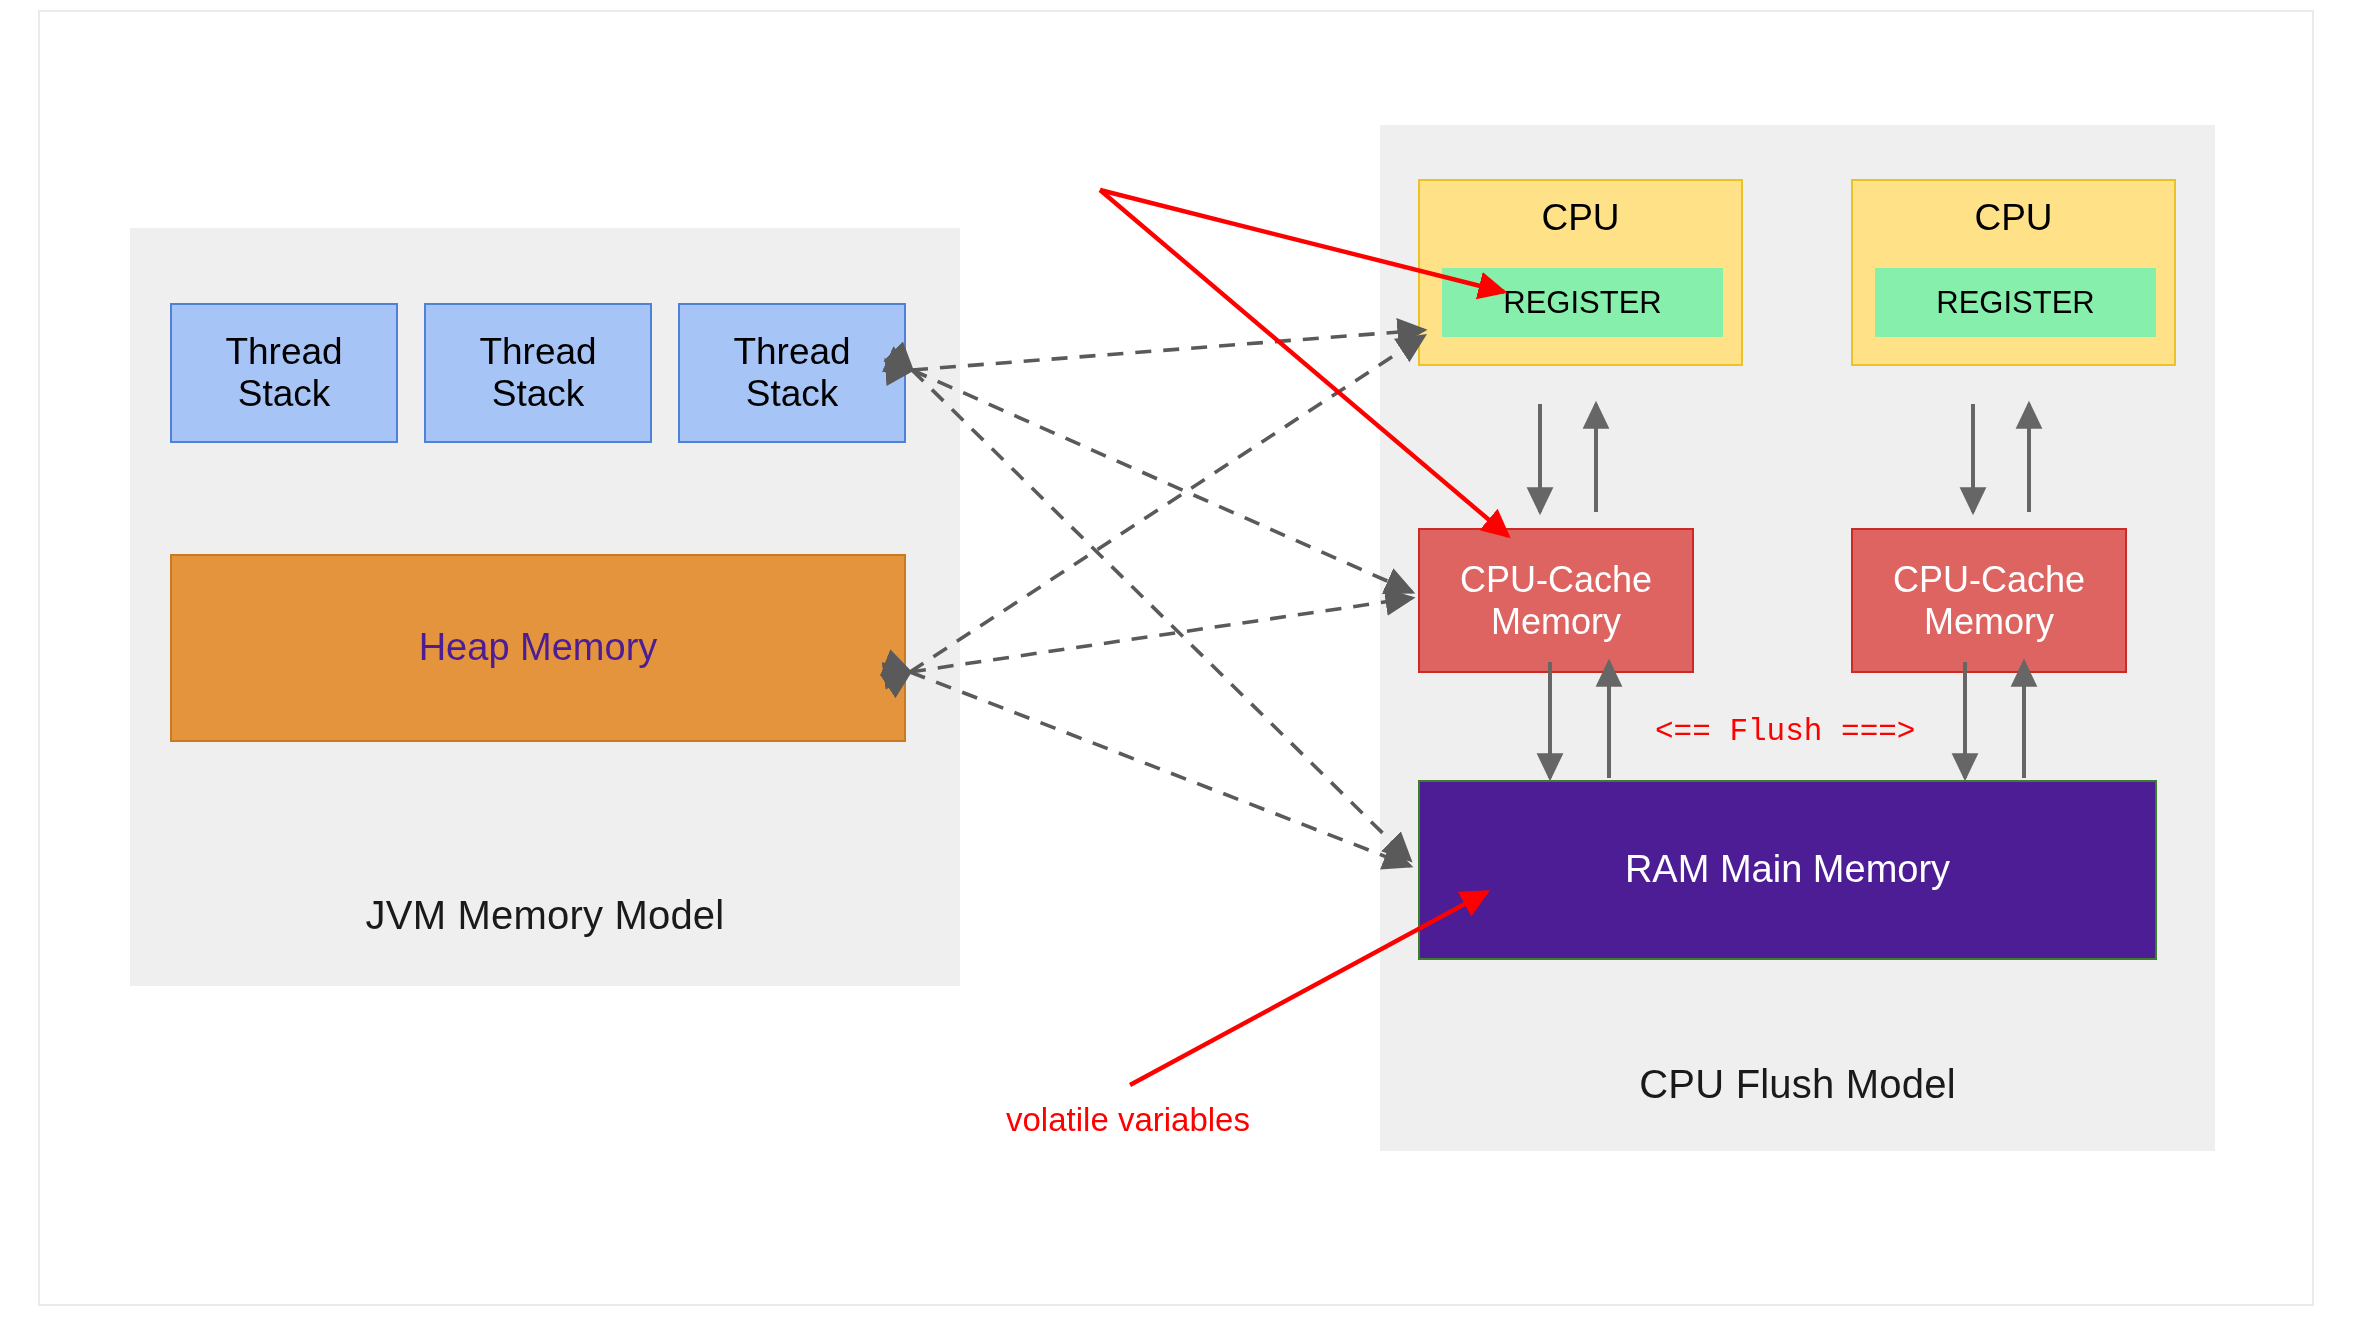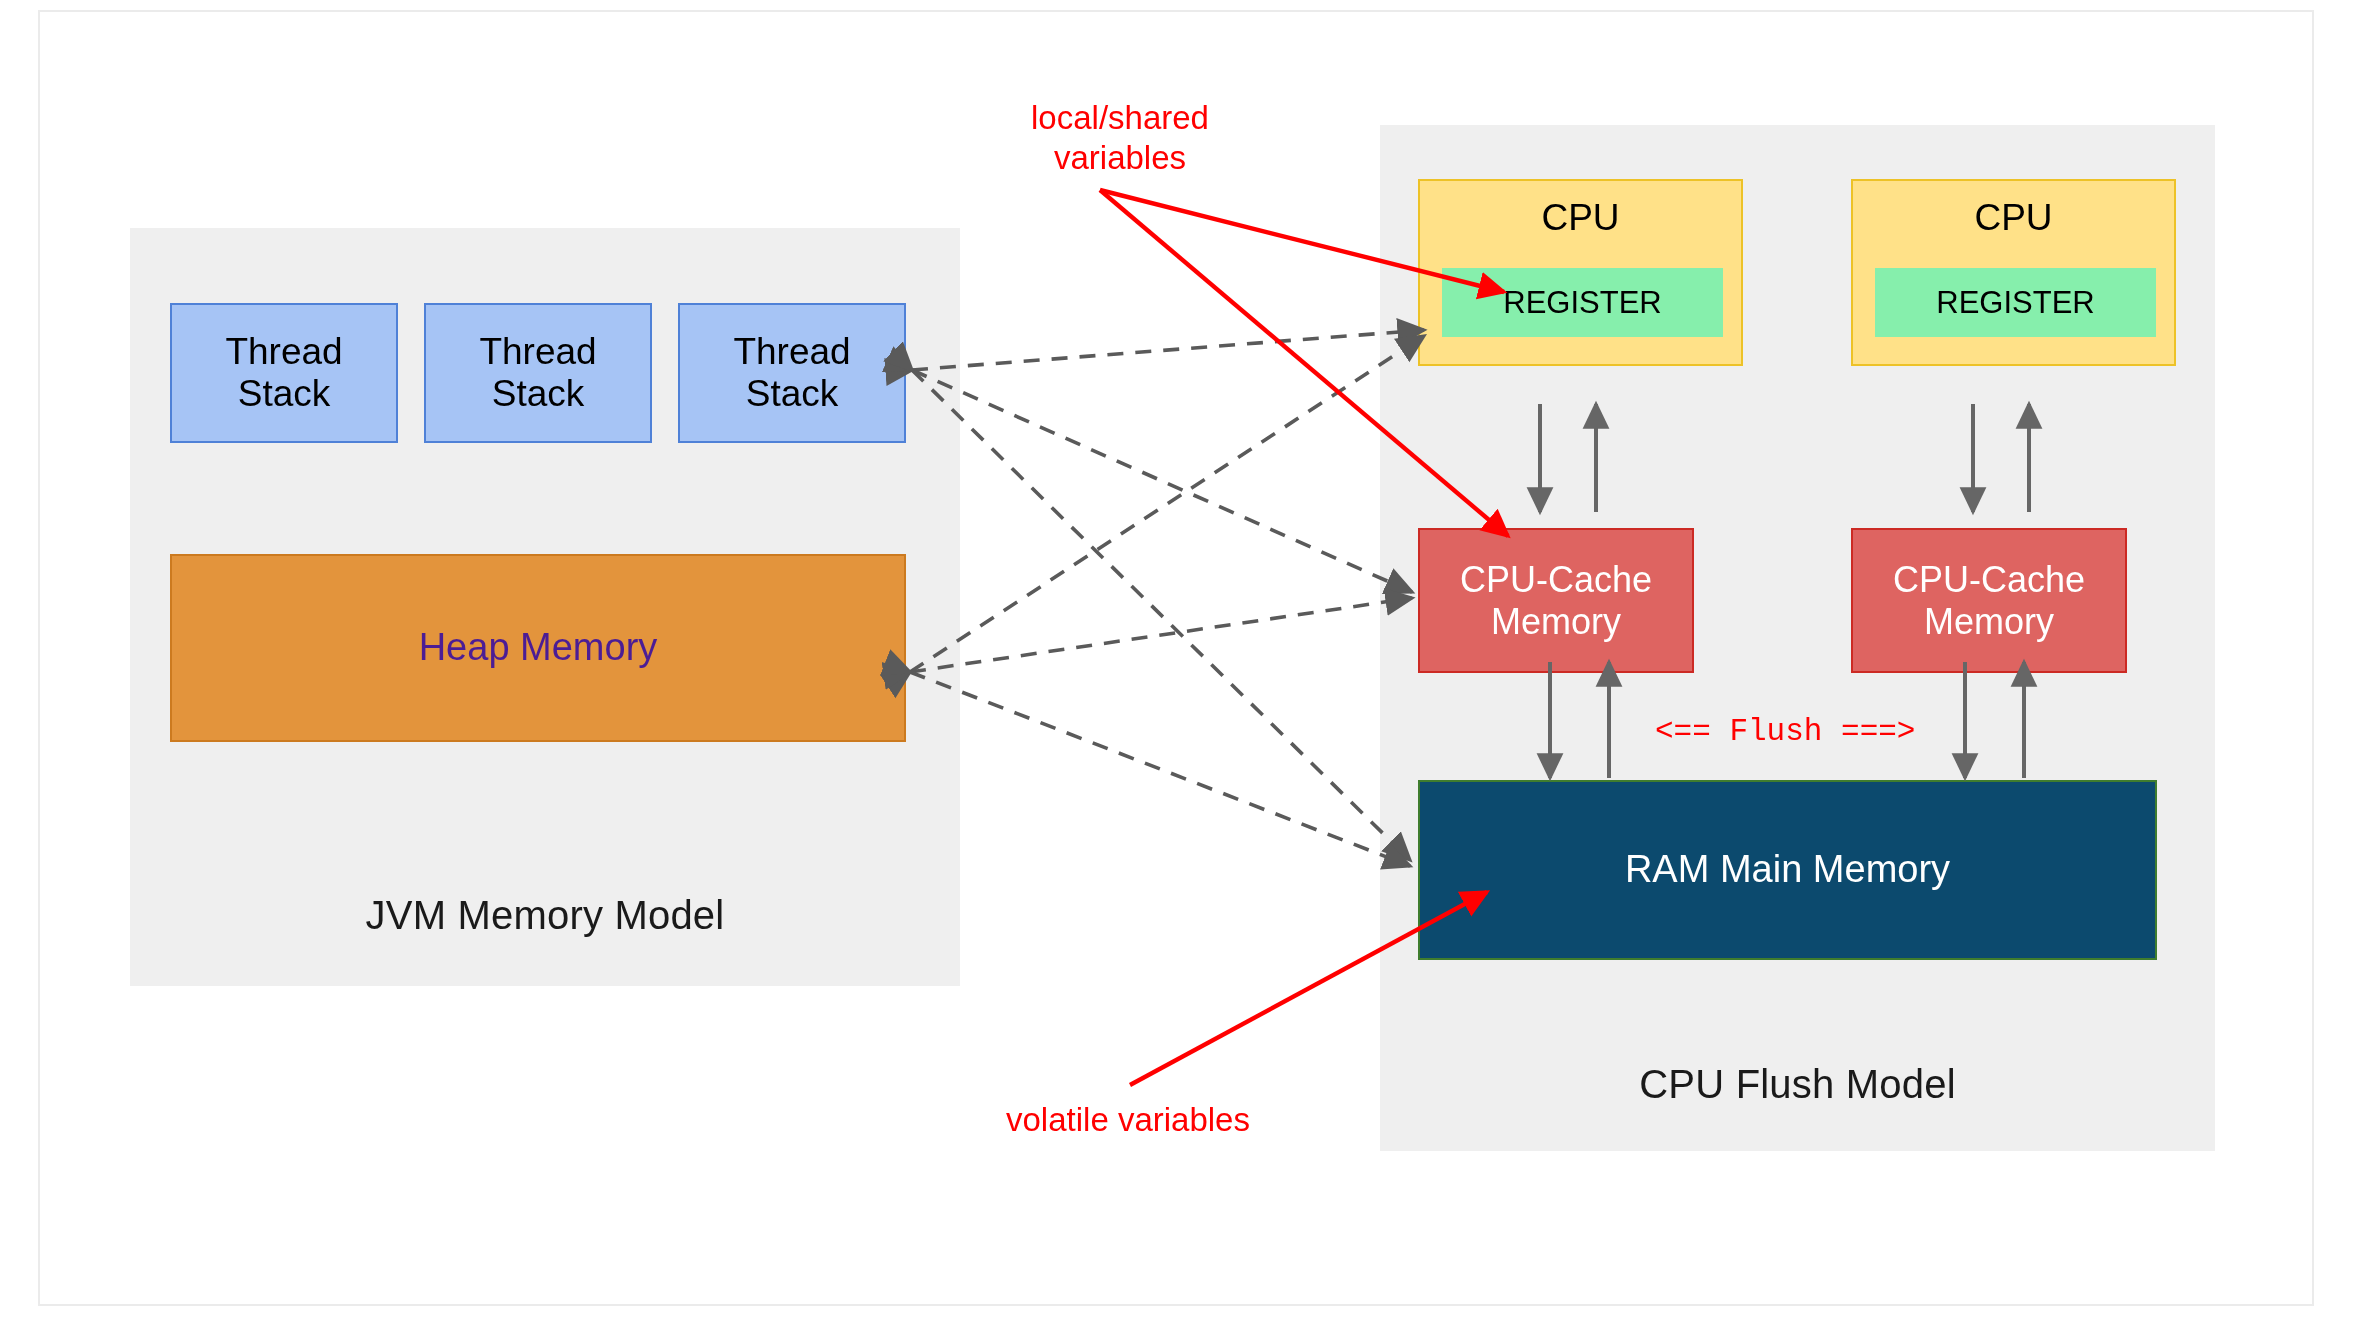--- a/index.html
+++ b/index.html
@@ -120,21 +120,21 @@
     color: #ffffff;
     font-size: 36px;
     top: 528px;
     width: 276px;
     height: 145px;
   }
   #cache0 { left: 1418px; }
   #cache1 { left: 1851px; }
 
   #ram {
-    background: #0c4a6e;
+    background: #4c1d95;
     border: 2px solid #3f7d2e;
     color: #ffffff;
     font-size: 38px;
     left: 1418px;
     top: 780px;
     width: 739px;
     height: 180px;
   }
 
   
@@ -201,22 +201,20 @@
     <div class="register">REGISTER</div>
   </div>
 
   <div class="box cache-box" id="cache0" style="white-space: pre-line;">CPU-Cache
 Memory</div>
   <div class="box cache-box" id="cache1" style="white-space: pre-line;">CPU-Cache
 Memory</div>
 
   <div class="box" id="ram">RAM Main Memory</div>
 
-  <div class="red-label" id="label-local" style="white-space: pre-line;">local/shared
-variables</div>
   <div class="red-label" id="label-volatile">volatile variables</div>
   <div id="label-flush">&lt;== Flush ===&gt;</div>
 
   <svg id="connectors" viewBox="0 0 2354 1324" xmlns="http://www.w3.org/2000/svg">
     <defs>
       <marker id="ah-dash" markerWidth="9" markerHeight="9" refX="7.4" refY="4.5" orient="auto" markerUnits="strokeWidth">
         <path d="M0,0.6 L8.4,4.5 L0,8.4 z" fill="#5a5a5a"></path>
       </marker>
       <marker id="ah-solid" markerWidth="7.5" markerHeight="7.5" refX="6.2" refY="3.75" orient="auto" markerUnits="strokeWidth">
         <path d="M0,0.4 L7,3.75 L0,7.1 z" fill="#666666"></path>

